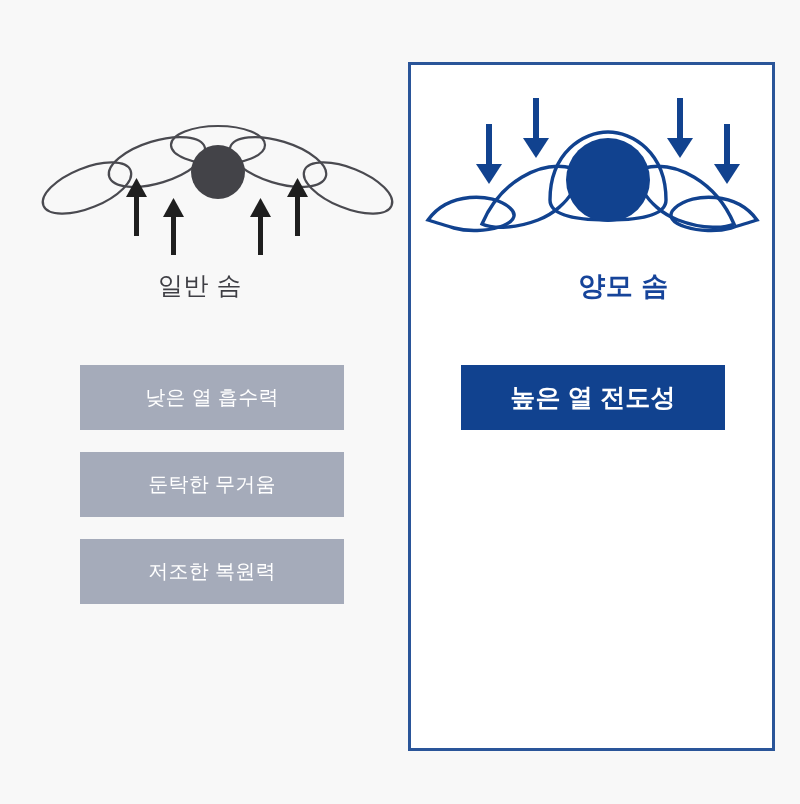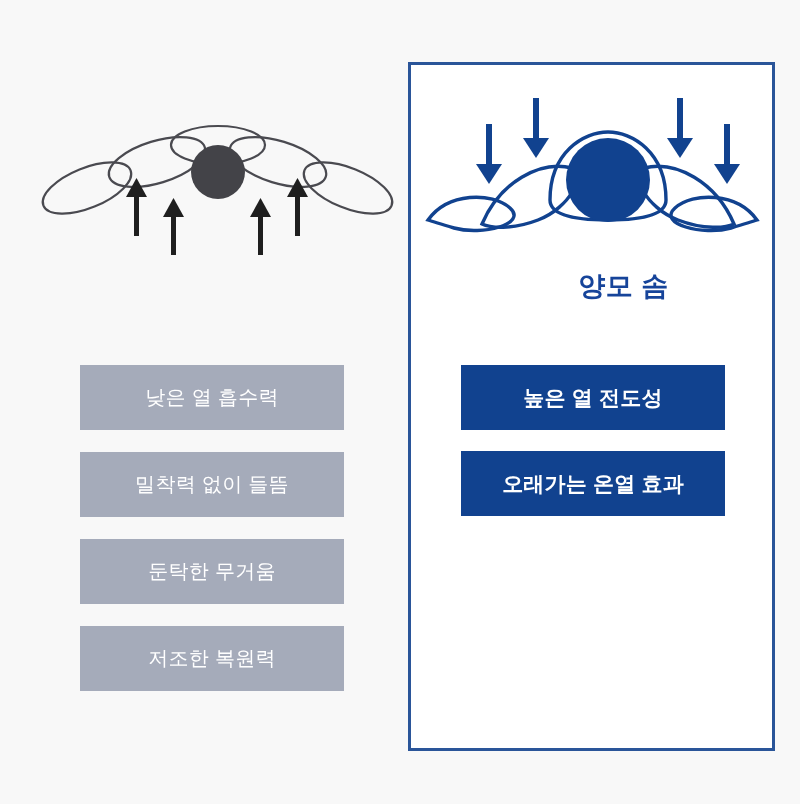--- a/index.html
+++ b/index.html
@@ -116,21 +116,21 @@
 
   .bar-blue {
     width: 264px;
     height: 65px;
     background: #11428f;
     margin-bottom: 21px;
     display: flex;
     align-items: center;
     justify-content: center;
     color: #ffffff;
-    font-size: 21px;
+    font-size: 25px;
     font-weight: 700;
     letter-spacing: 0.2px;
     box-sizing: border-box;
   }
 
   svg { display: block; overflow: visible; }
 </style>
 </head>
 <body>
 
@@ -164,27 +164,25 @@
             <polygon points="230.5,98 241,117 220,117"></polygon>
           </g>
           <g>
             <rect x="265" y="88" width="5" height="48"></rect>
             <polygon points="267.5,78 278,97 257,97"></polygon>
           </g>
         </g>
       </svg>
     </div>
 
+    <div class="caption-left">일반 솜</div>
 
     <div class="bars-left">
       <div class="bar-gray">
         <span>낮은 열 흡수력</span>
-      </div>
-      <div class="bar-gray">
-        <span>밀착력 없이 들뜸</span>
       </div>
       <div class="bar-gray">
         <span>둔탁한 무거움</span>
       </div>
       <div class="bar-gray">
         <span>저조한 복원력</span>
       </div>
     </div>
 
   </div>
@@ -223,18 +221,15 @@
       </g>
     </svg>
   </div>
 
   <div class="caption-right">양모 솜</div>
 
   <div class="bars-right">
     <div class="bar-blue">
       <span>높은 열 전도성</span>
     </div>
-    <div class="bar-blue">
-      <span>오래가는 온열 효과</span>
-    </div>
   </div>
 
 </div>
 
 </body></html>

